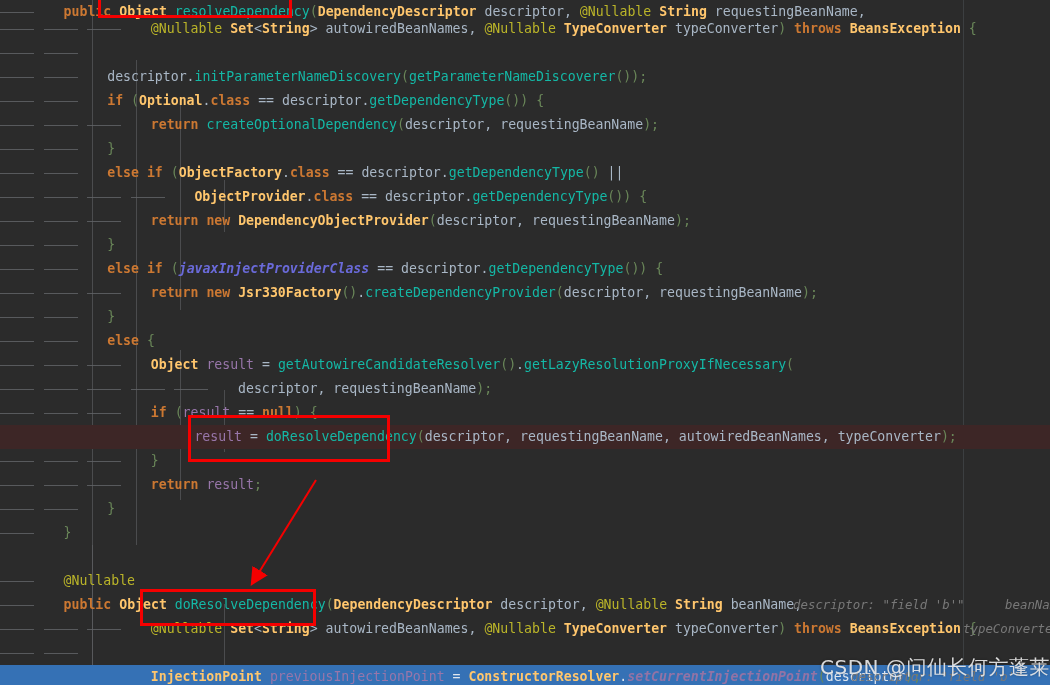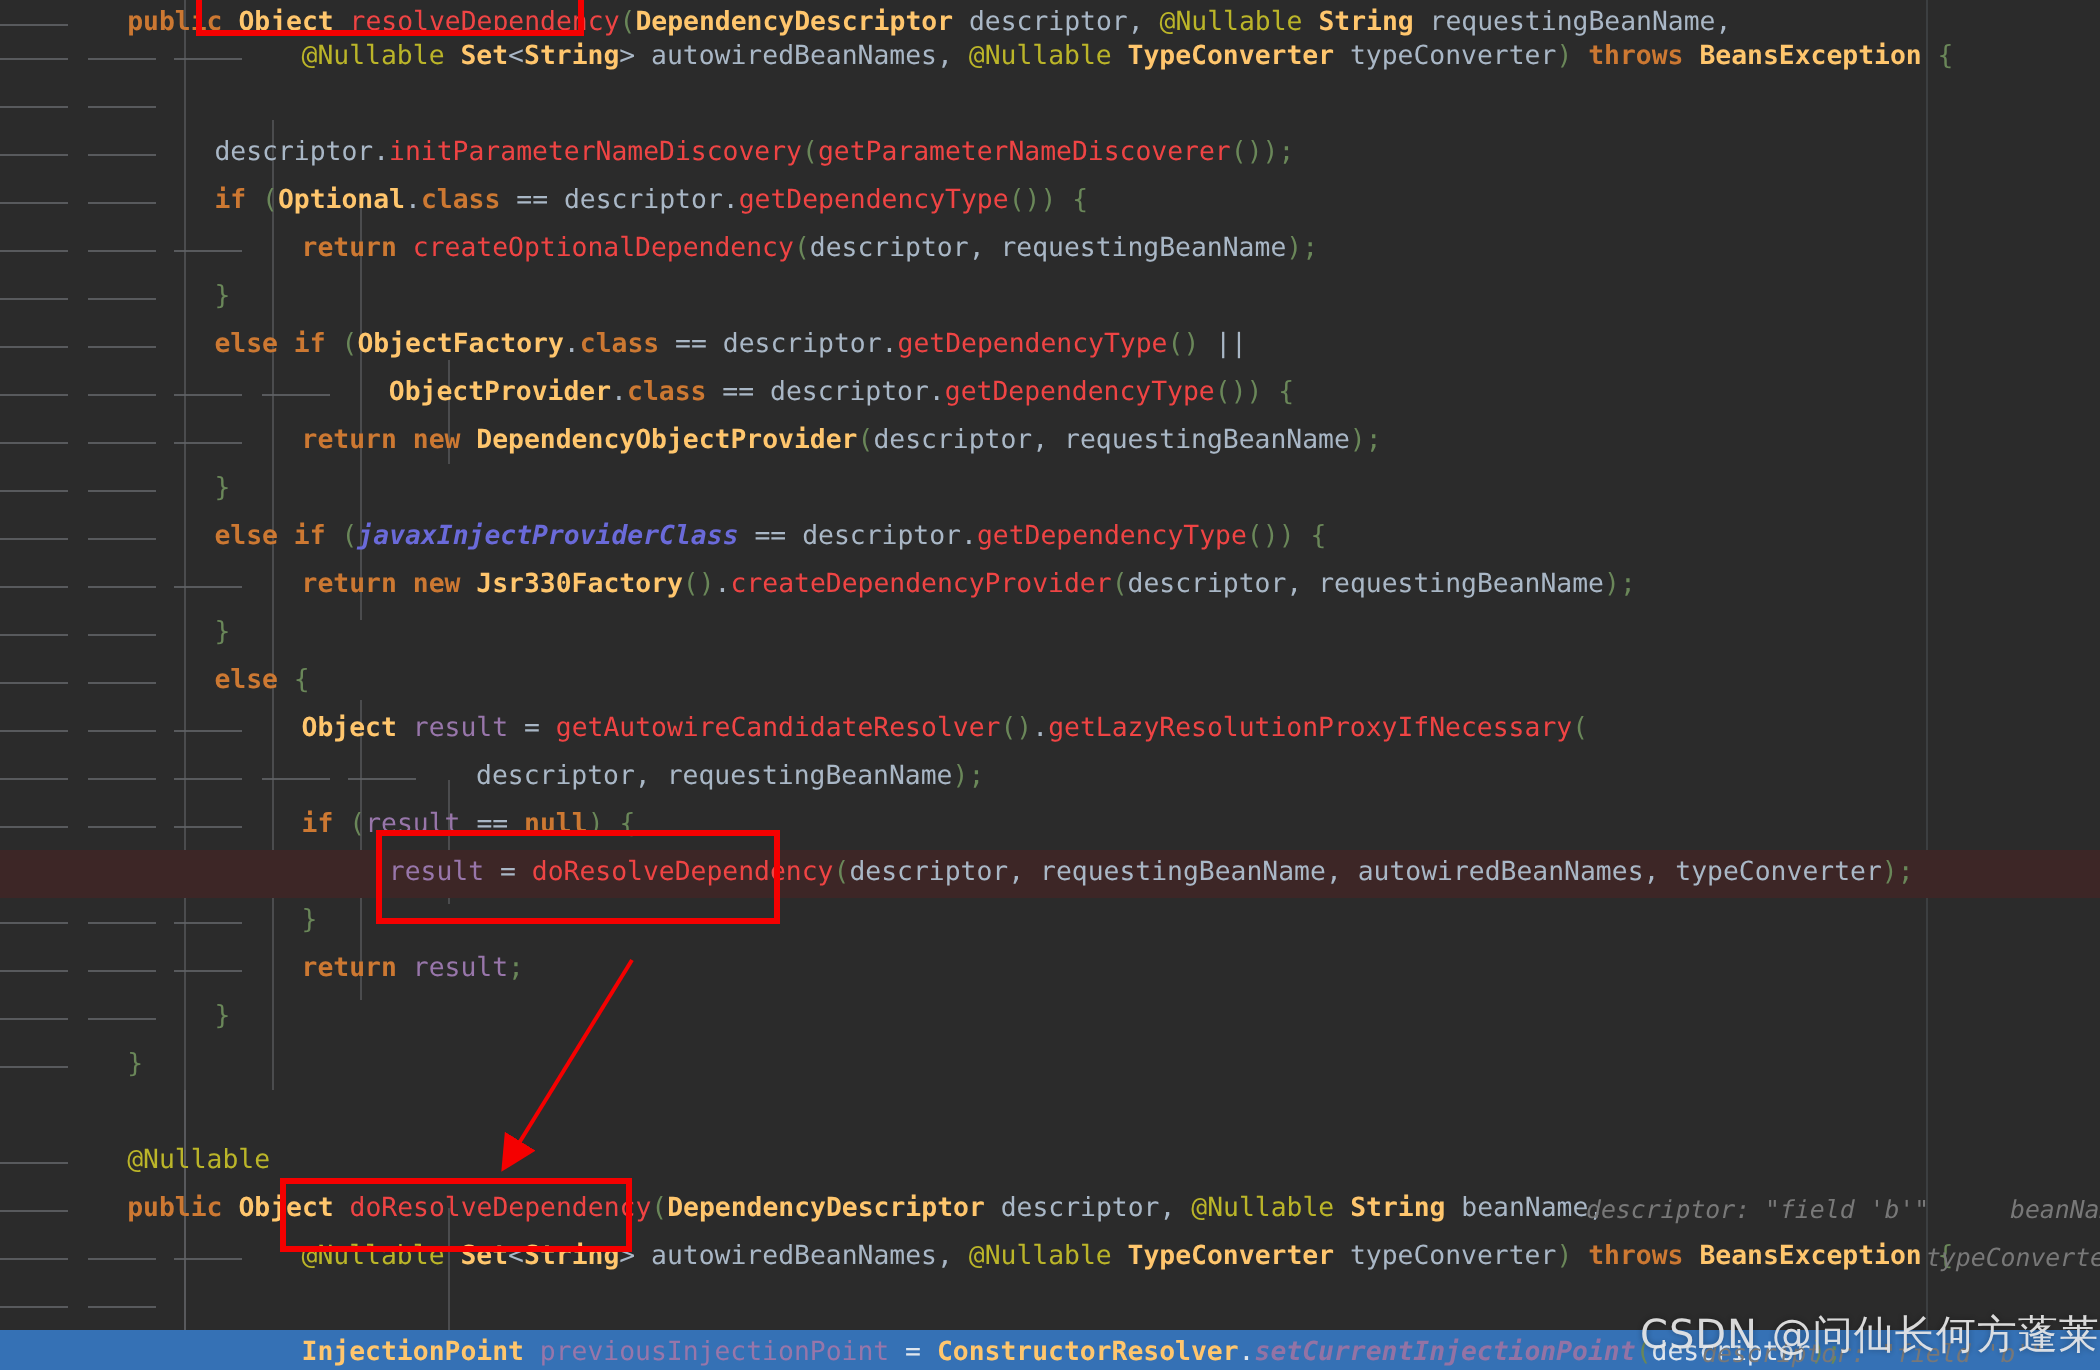--- a/index.html
+++ b/index.html
@@ -17,21 +17,21 @@
     white-space:pre;font-size:13.2px;letter-spacing:0px;
     color:#a9b7c6;
   }
   .line .txt{position:absolute;left:0;top:0;white-space:pre;}
   .hl-red{background:#3d2626;}
   .hl-blue{background:#3571b5;}
   
   .kw{color:#cc7832;font-weight:bold;}
   .type{color:#ffc66d;font-weight:bold;}
   .plain{color:#a9b7c6;}
-  .fn{color:#ef4444;}
+  .fn{color:#14b8a6;}
   .annot{color:#bbb529;}
   .field{color:#9876aa;}
   .staticf{color:#9373a5;font-style:italic;font-weight:bold;}
   .brace{color:#6a8759;}
   .punct{color:#a9b7c6;}
   .hint{color:#787878;font-style:italic;}
   .italicblue{color:#6a6ad9;font-style:italic;font-weight:bold;}
   .sel .plain,.sel .punct{color:#dfe6ee;}
 
   

